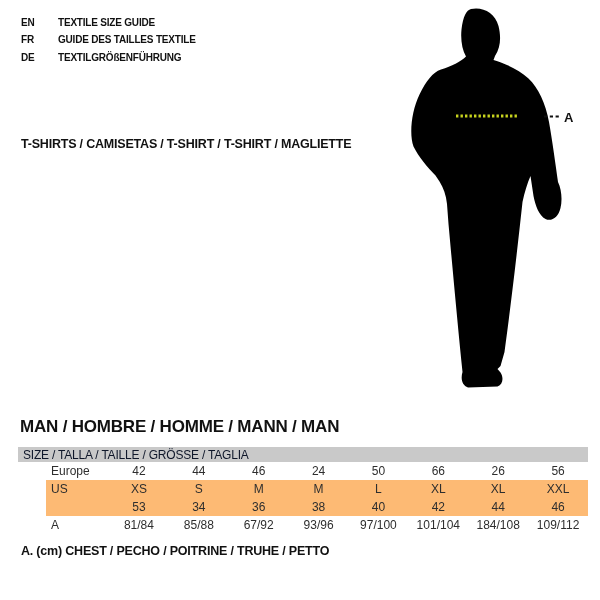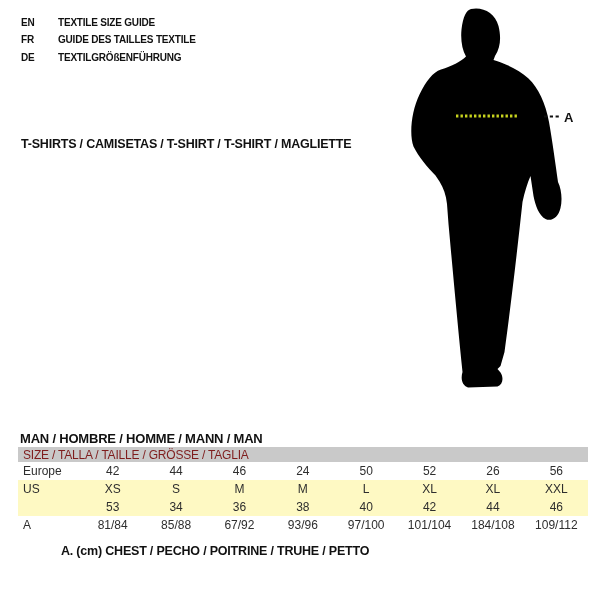--- a/index.html
+++ b/index.html
@@ -30,40 +30,40 @@
 
   
   .figure-svg { position: absolute; left: 0; top: 0; width: 600px; height: 600px; }
   .figure-svg text {
     font-family: "Liberation Sans", sans-serif;
     font-size: 13px; font-weight: bold; fill: #111111;
   }
 
   
   .section-title {
-    position: absolute; left: 20px; top: 431px;
-    font-weight: bold; font-size: 13px; letter-spacing: -0.2px;
+    position: absolute; left: 20px; top: 417px;
+    font-weight: bold; font-size: 17px; letter-spacing: -0.2px;
   }
 
   
   .size-table { position: absolute; left: 18px; top: 447px; width: 570px; font-size: 12px; }
   .thead {
     height: 15px; display: flex; align-items: center;
-    padding-left: 5px; background: #c9c9c9; color: #7f1d1d;
+    padding-left: 5px; background: #c9c9c9; color: #0f172a;
     letter-spacing: -0.2px;
   }
-  .trow { display: flex; align-items: center; height: 18px; color: #2e2e2e; }
-  .trow.shaded { background: #fef9c3; }
+  .trow { display: flex; align-items: center; height: 18px; color: #2e2e2e; margin-left: 28px; }
+  .trow.shaded { background: #fdba74; }
   .tlabel { width: 58px; padding-left: 5px; text-align: left; }
   .tcell { flex: 1; text-align: center; }
 
   
   .footnote {
     position: absolute; left: 21px; top: 544px;
-    font-weight: bold; font-size: 12.5px; letter-spacing: -0.2px; margin-left: 40px;
+    font-weight: bold; font-size: 12.5px; letter-spacing: -0.2px;
   }
 </style>
 </head>
 <body>
 
 <div class="lang-block">
   <div class="lang-line">
     <span class="lang-code">EN</span>
     <span>TEXTILE SIZE GUIDE</span>
   </div>
@@ -121,21 +121,21 @@
 <div class="size-table">
   <div class="thead">SIZE / TALLA / TAILLE / GRÖSSE / TAGLIA</div>
 
   <div class="trow">
     <div class="tlabel">Europe</div>
     <div class="tcell">42</div>
     <div class="tcell">44</div>
     <div class="tcell">46</div>
     <div class="tcell">24</div>
     <div class="tcell">50</div>
-    <div class="tcell">52</div>
+    <div class="tcell">66</div>
     <div class="tcell">26</div>
     <div class="tcell">56</div>
   </div>
 
   <div class="trow shaded">
     <div class="tlabel">US</div>
     <div class="tcell">XS</div>
     <div class="tcell">S</div>
     <div class="tcell">M</div>
     <div class="tcell">M</div>

